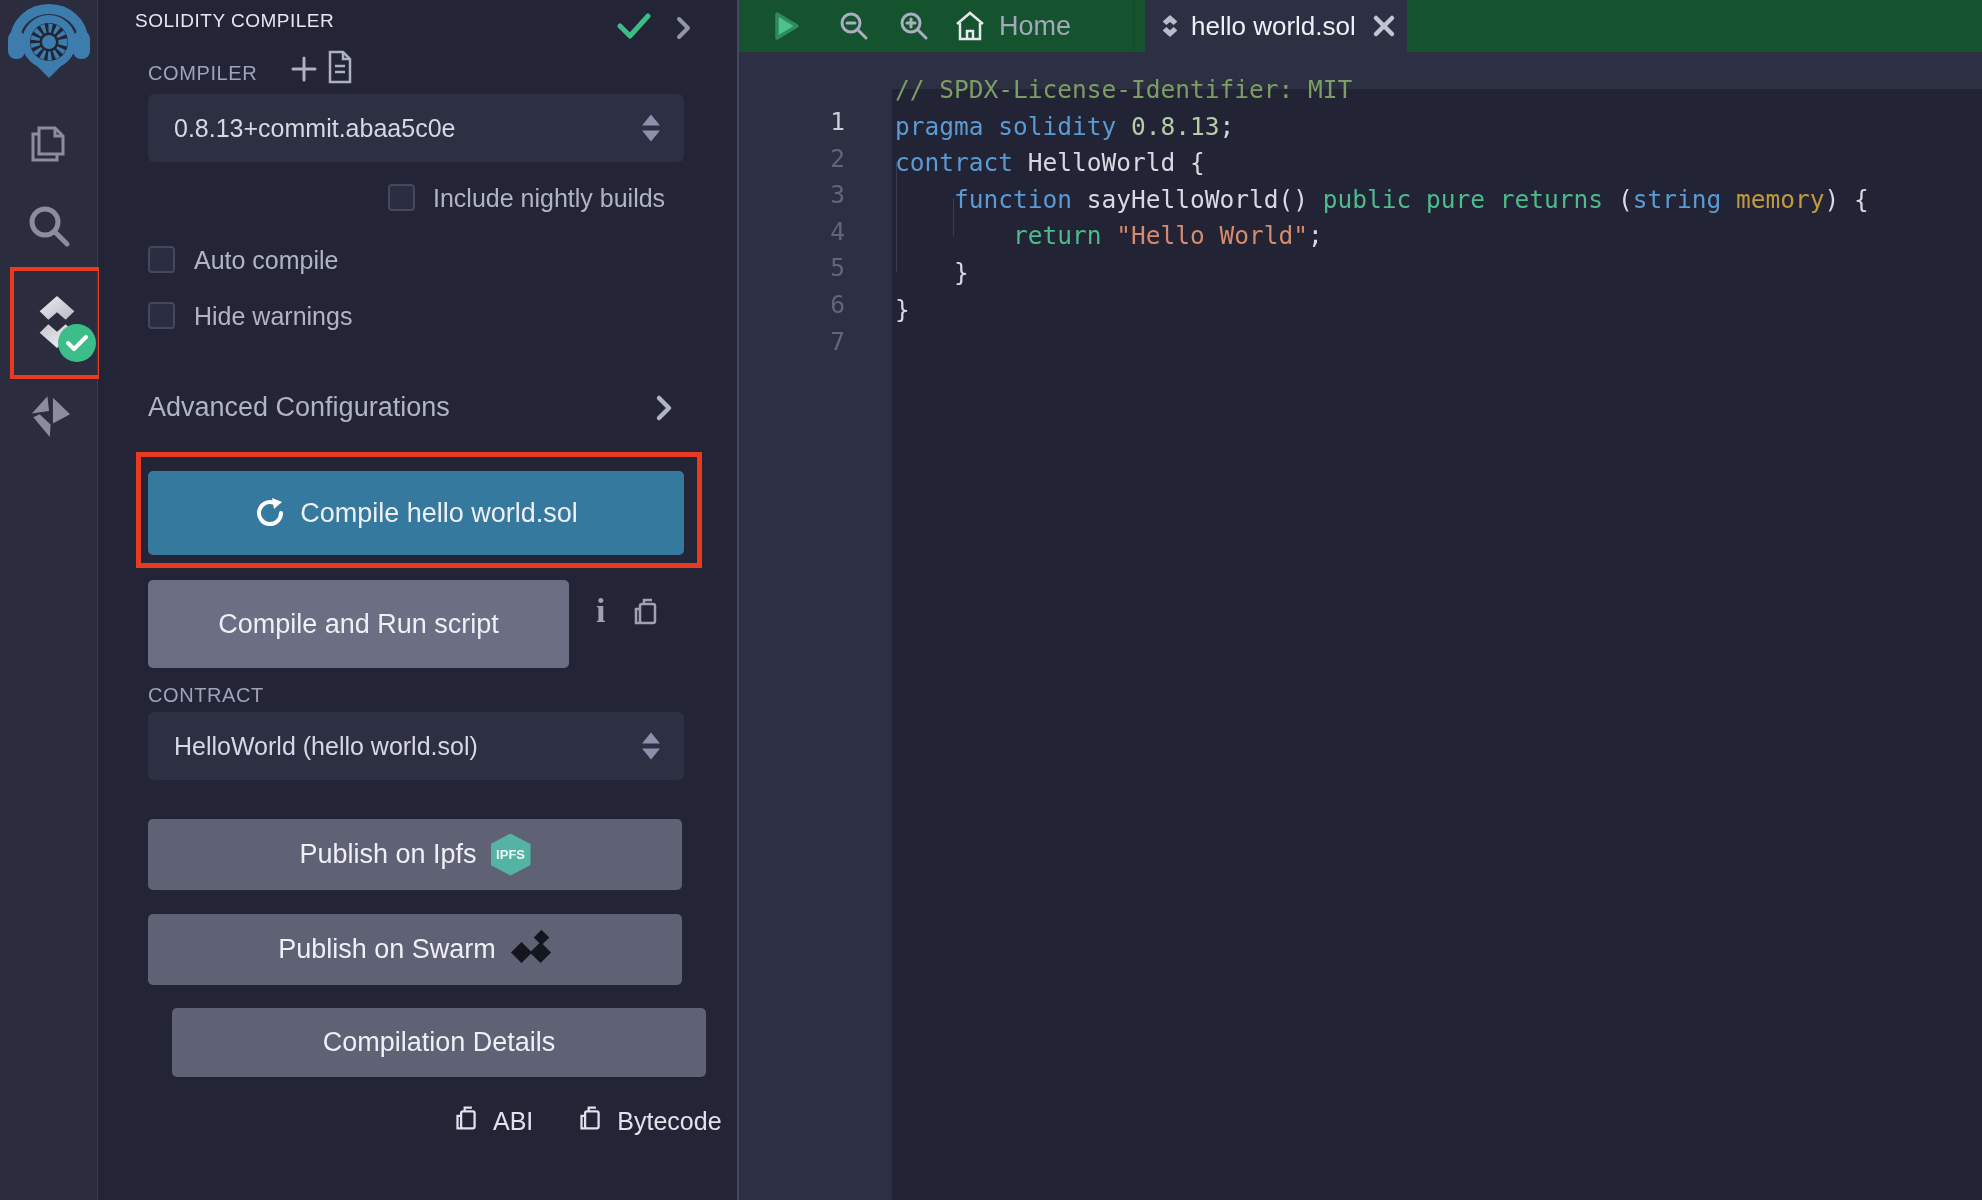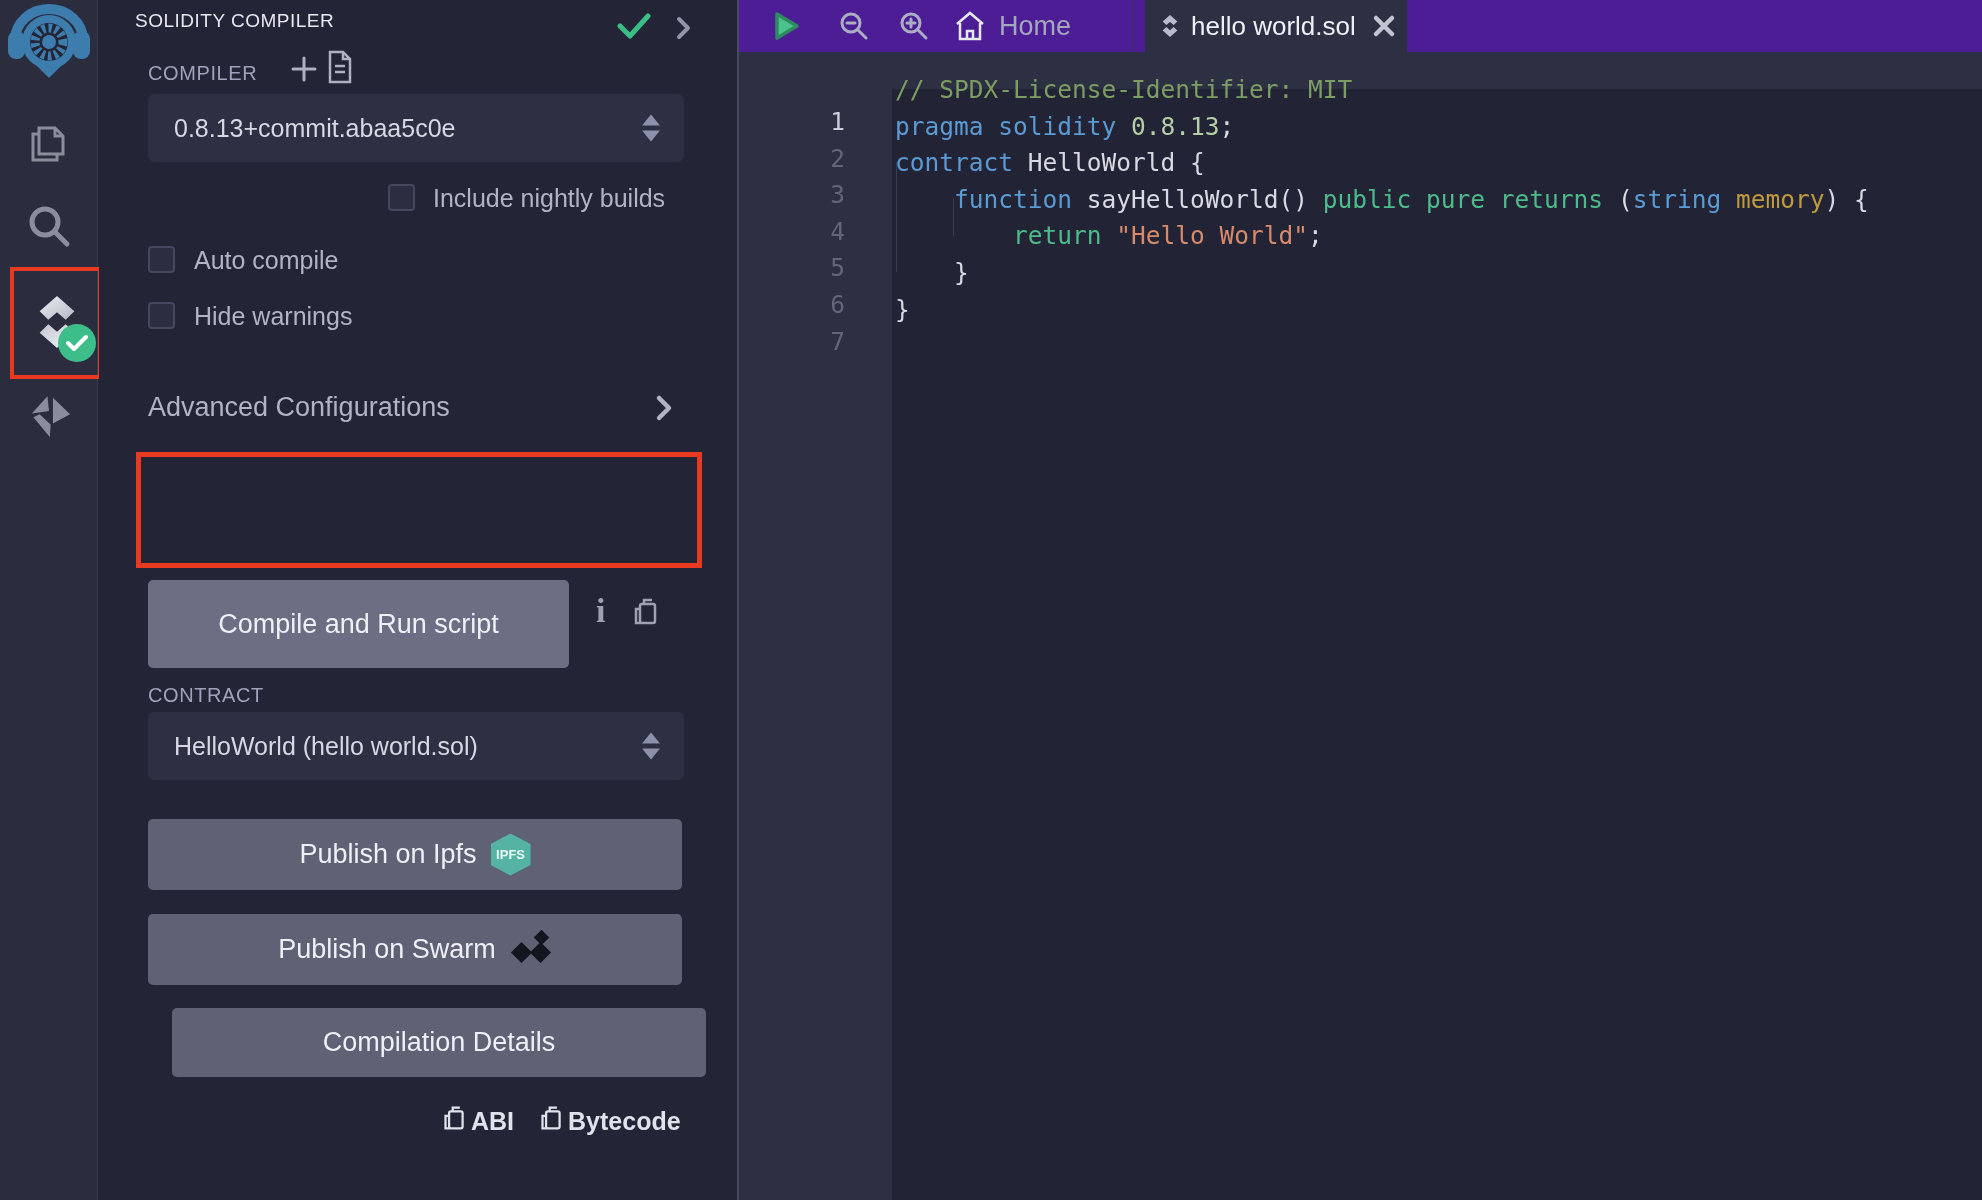--- a/index.html
+++ b/index.html
@@ -40,34 +40,34 @@
   .adv-label { position:absolute; left:49px; top:392px; font-size:27px; color:#b1b3c7; }
   .btn { position:absolute; left:49px; border:none; border-radius:5px; color:#eef0f6;
          font-size:27px; font-family:"Liberation Sans",sans-serif; display:flex;
          align-items:center; justify-content:center; cursor:pointer; gap:14px; }
   .btn-blue { background:#36799f; }
   .btn-gray { background:#6c6e83; }
   .btn-pub  { background:#5f6174; }
   .info-i { position:absolute; left:497px; top:592px; font-family:"Liberation Serif",serif;
             font-weight:bold; font-size:34px; color:#9fa1b3; }
   .copy-ic { position:absolute; color:#9fa1b3; }
-  .abi-row { position:absolute; left:342px; top:1104px; display:flex; align-items:center;
-             gap:3px; color:#e0e2ec; font-size:25px; font-weight:bold; }
+  .abi-row { position:absolute; left:354px; top:1104px; display:flex; align-items:center;
+             gap:13px; color:#e0e2ec; font-size:25px; font-weight:normal; }
   .abi-row .gap { width:18px; }
   .ipfs-badge { width:40px; height:42px; background:#55b3a4;
                 clip-path:polygon(50% 0,100% 25%,100% 75%,50% 100%,0 75%,0 25%);
                 display:flex; align-items:center; justify-content:center;
                 font-size:13px; font-weight:bold; color:#eafaf6; }
   .swarm-ic { position:relative; width:42px; height:36px; }
   .swarm-ic b { position:absolute; background:#14161f; transform:rotate(45deg); }
 
   
   .editor { position:absolute; left:737px; top:0; width:1245px; height:1200px;
             background:#222334; border-left:2px solid #474960; }
-  .tab-bar { position:absolute; left:0; top:0; width:100%; height:52px; background:#4c1d95; }
+  .tab-bar { position:absolute; left:0; top:0; width:100%; height:52px; background:#14532d; }
   .tab-sep { position:absolute; top:0; width:1px; height:52px; background:#343648; }
   .tab-home { position:absolute; left:215px; top:0; height:52px; display:flex;
               align-items:center; gap:13px; color:#a5a8bd; font-size:27px; cursor:pointer; }
   .tab-active { position:absolute; left:406px; top:0; width:262px; height:52px;
                 background:#2d2f43; display:flex; align-items:center; cursor:pointer; }
   .tab-active .tab-text { color:#eef0f6; font-size:26px; margin-left:10px; }
   .tbar-ic { position:absolute; top:0; height:52px; display:flex; align-items:center;
              cursor:pointer; color:#abadc2; }
   .gutter { position:absolute; left:0; top:52px; width:153px; height:1148px; background:#2d2f43; }
   .cur-line { position:absolute; left:0; top:52px; width:100%; height:37px; background:#2d2f43; }
@@ -200,20 +200,27 @@
 
     <div class="adv-label">Advanced Configurations</div>
     <div style="position:absolute; left:556px; top:394px;">
       <svg width="18" height="28" viewBox="0 0 18 28" fill="none" stroke="#b1b3c7" stroke-width="4.5" stroke-linecap="round" stroke-linejoin="round">
           <polyline points="4,4 14,14 4,24"></polyline>
         </svg>
     </div>
 
     <div class="red-box" style="left:37px; top:452px; width:566px; height:116px; border-width:5px;"></div>
 
+    <button class="btn btn-blue" style="top:471px; width:536px; height:84px;">
+      <svg width="32" height="32" viewBox="0 0 32 32" fill="none">
+        <path d="M27 16 A 11 11 0 1 1 19.5 5.6" stroke="#ffffff" stroke-width="4" stroke-linecap="round"></path>
+        <polygon points="18,1 28,5 20,12" fill="#ffffff"></polygon>
+      </svg>
+      <span>Compile hello world.sol</span>
+    </button>
 
     <button class="btn btn-gray" style="top:580px; width:421px; height:88px;">
       <span>Compile and Run script</span>
     </button>
     <div class="info-i">i</div>
     <div class="copy-ic" style="left:532px; top:596px;">
       <svg width="30" height="32" viewBox="0 0 30 32" fill="none" stroke="#9fa1b3" stroke-width="2.5">
         <rect x="9" y="8" width="15" height="19" rx="2"></rect>
         <path d="M9 13 L5 13 L5 27 L10 27"></path>
         <path d="M13 8 L13 4 L21 4"></path>

